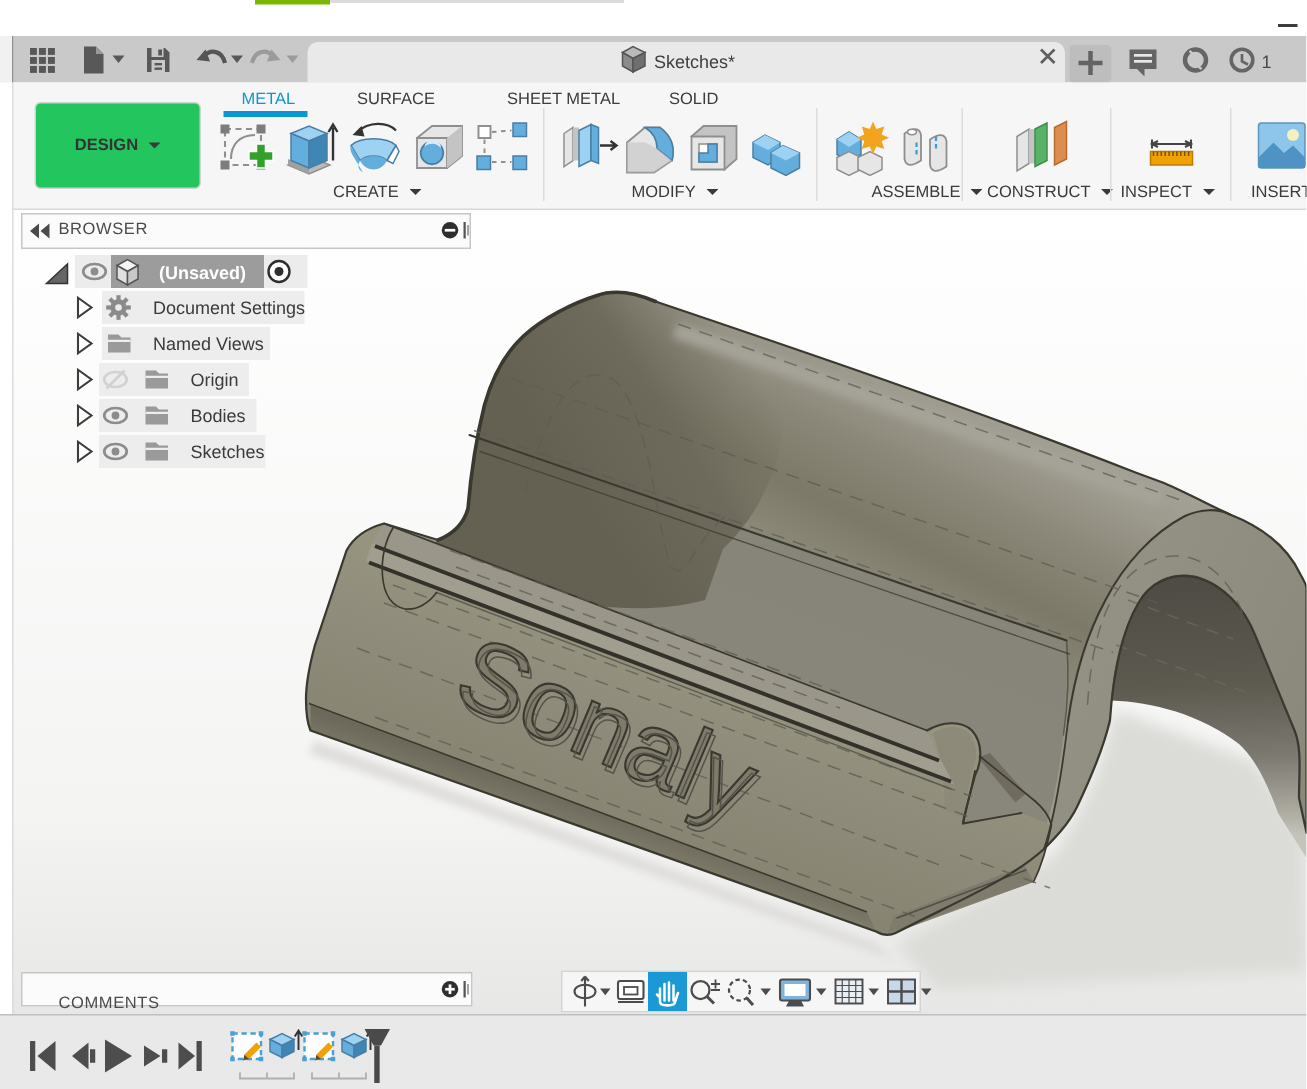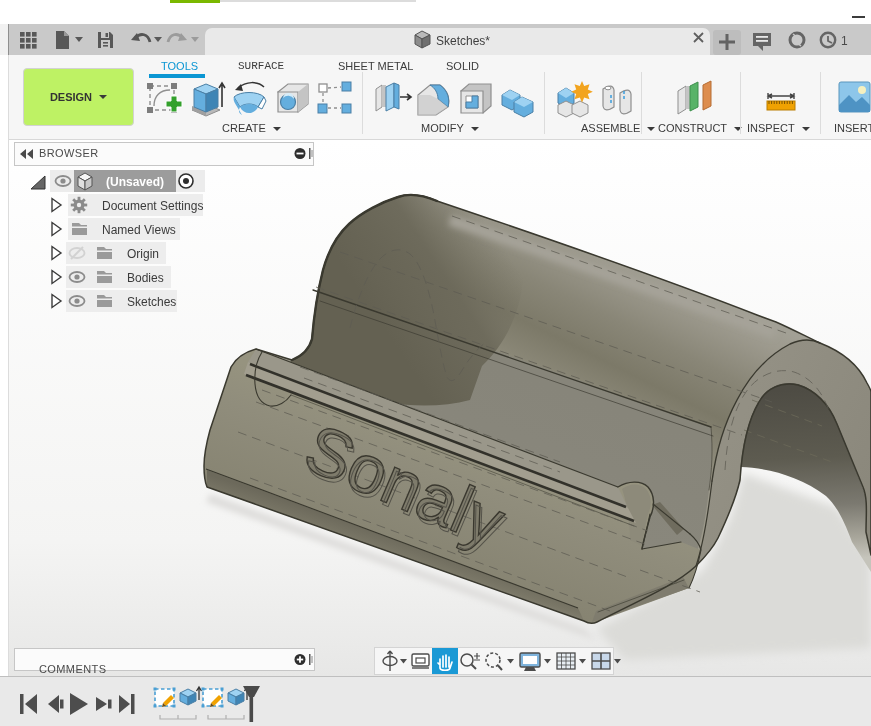--- a/index.html
+++ b/index.html
@@ -9,21 +9,21 @@
   #topstrip{left:0;top:0;width:871px;height:24px;background:#fff;}
   #greenline{left:170px;top:0;width:50px;height:3px;background:#7ab800;}
   #grayline{left:220px;top:0;width:196px;height:2px;background:#dcdcdc;}
   #minim{left:852px;top:16px;width:13px;height:2px;background:#3c3c3c;}
   #toolbar{left:9px;top:24px;width:862px;height:31px;background:#c9c9c9;}
   #tbleft{left:0;top:24px;width:9px;height:31px;background:#f1f1f1;border-right:1px solid #8f8f8f;box-sizing:border-box;}
   #tab{left:205px;top:28px;width:505px;height:27px;background:#e9e9e9;border-radius:7px 7px 0 0;}
   #tabname{left:436px;top:34px;font-size:12px;color:#3f3f3f;}
   #plusbtn{left:713px;top:30px;width:28px;height:25px;background:#bdbdbd;border-radius:3px;}
   #ribbon{left:9px;top:55px;width:862px;height:85px;background:#f6f6f6;border-bottom:1px solid #d8d8d8;box-sizing:border-box;}
-  #designbtn{left:23px;top:68px;width:109px;height:56px;background:#bef264;border:1px solid #d2d2d2;border-radius:4px;
+  #designbtn{left:23px;top:68px;width:109px;height:56px;background:#22c55e;border:1px solid #d2d2d2;border-radius:4px;
      font-size:11px;font-weight:bold;color:#333;display:flex;align-items:center;justify-content:center;}
   .rtab{top:60px;font-size:11px;color:#3c3c3c;}
   .rtab.active{color:#0a96d3;}
   #solidline{left:149px;top:74px;width:56px;height:4px;background:#0a96d3;}
   .glabel{top:122px;font-size:11px;color:#3a3a3a;white-space:nowrap;}
   .gsep{top:72px;width:1px;height:62px;background:#dcdcdc;}
   .caret{display:inline-block;width:0;height:0;border-left:4px solid transparent;border-right:4px solid transparent;border-top:4px solid #3a3a3a;vertical-align:middle;margin-left:4px;}
   
   #bpanel{left:14px;top:142px;width:300px;height:24px;background:#fbfbfb;border:1px solid #c6c6c6;box-sizing:border-box;}
   #btitle{left:39px;top:147px;font-size:11px;color:#4a4a4a;letter-spacing:0.4px;}
@@ -260,23 +260,23 @@
     <rect x="756" y="16" width="12" height="1.8" fill="#e8e8e8"></rect>
 <circle cx="797" cy="16" r="7" stroke="#656565" stroke-width="3" fill="none"></circle>
 <path d="M 793,10 L 798,14 M 801,22 L 796,18" stroke="#c9c9c9" stroke-width="1.6"></path>
 <circle cx="828" cy="16" r="7.2" stroke="#656565" stroke-width="2.4" fill="none"></circle>
 <path d="M 828,12 L 828,17 L 832,19" stroke="#656565" stroke-width="1.8" fill="none"></path>
 <text x="841" y="21" font-size="12" fill="#4a4a4a">1</text>
   </svg>
 
 <div id="ribbon" class="abs"></div>
 <div id="designbtn" class="abs">DESIGN&nbsp;<span class="caret"></span></div>
-<div class="rtab abs active" style="left:161px;">TOOLS</div>
+<div class="rtab abs active" style="left:161px;">METAL</div>
 <div id="solidline" class="abs"></div>
-<div class="rtab abs" style="left:238px;font-family:Liberation Mono, monospace;">SURFACE</div>
+<div class="rtab abs" style="left:238px;">SURFACE</div>
 <div class="rtab abs" style="left:338px;">SHEET METAL</div>
 <div class="rtab abs" style="left:446px;">SOLID</div>
 <svg id="ribicons" class="abs" style="left:0;top:55px" width="871" height="85">
     <rect x="150" y="31" width="24" height="24" fill="none" stroke="#8f8f8f" stroke-width="1.4" stroke-dasharray="4 3"></rect>
 <rect x="147" y="28" width="6" height="6" fill="#7d7d7d"></rect>
 <rect x="171" y="28" width="6" height="6" fill="#7d7d7d"></rect>
 <rect x="147" y="52" width="6" height="6" fill="#7d7d7d"></rect>
 <rect x="171" y="52" width="6" height="6" fill="#7d7d7d"></rect>
 <path d="M 154,51 C 154,41 160,35 170,35" stroke="#8f8f8f" stroke-width="1.4" fill="none"></path>
 <path d="M 166,46 h5 v-5 h6 v5 h5 v6 h-5 v5 h-6 v-5 h-5 z" fill="#33a02c" stroke="#fff" stroke-width="1"></path>

